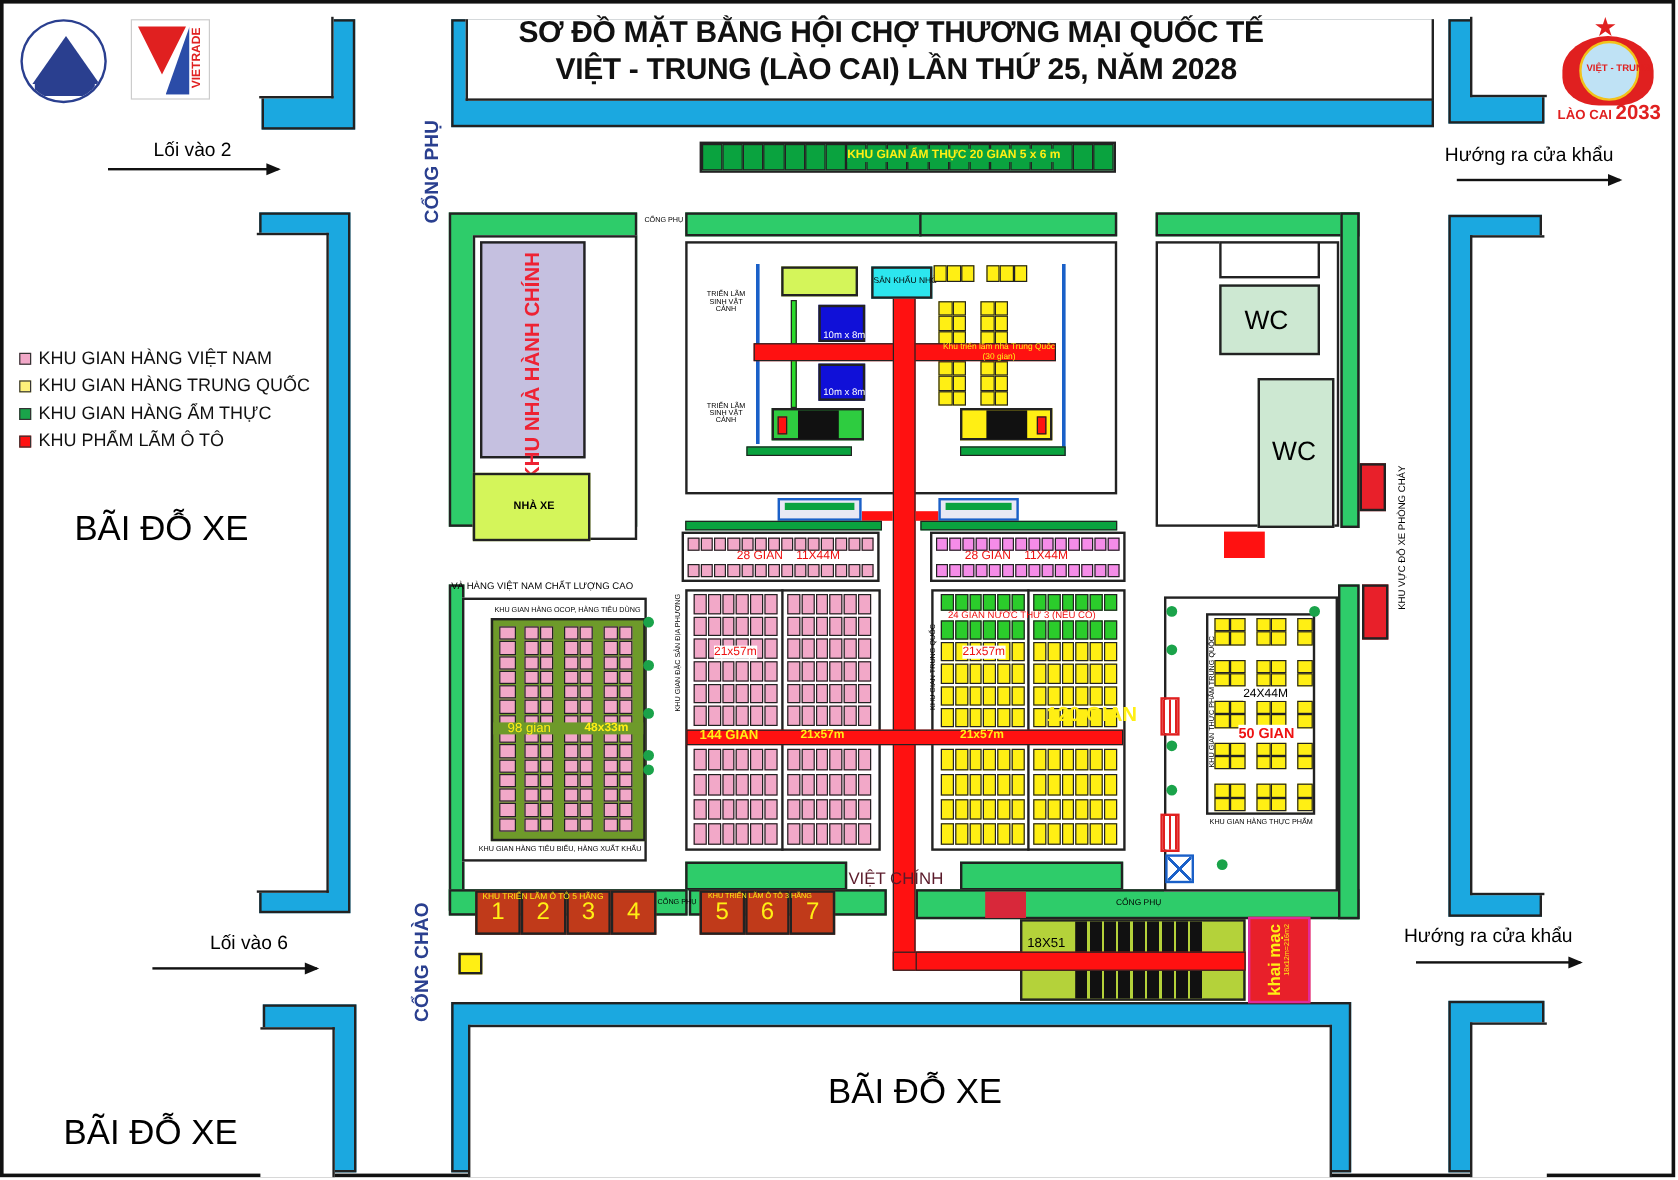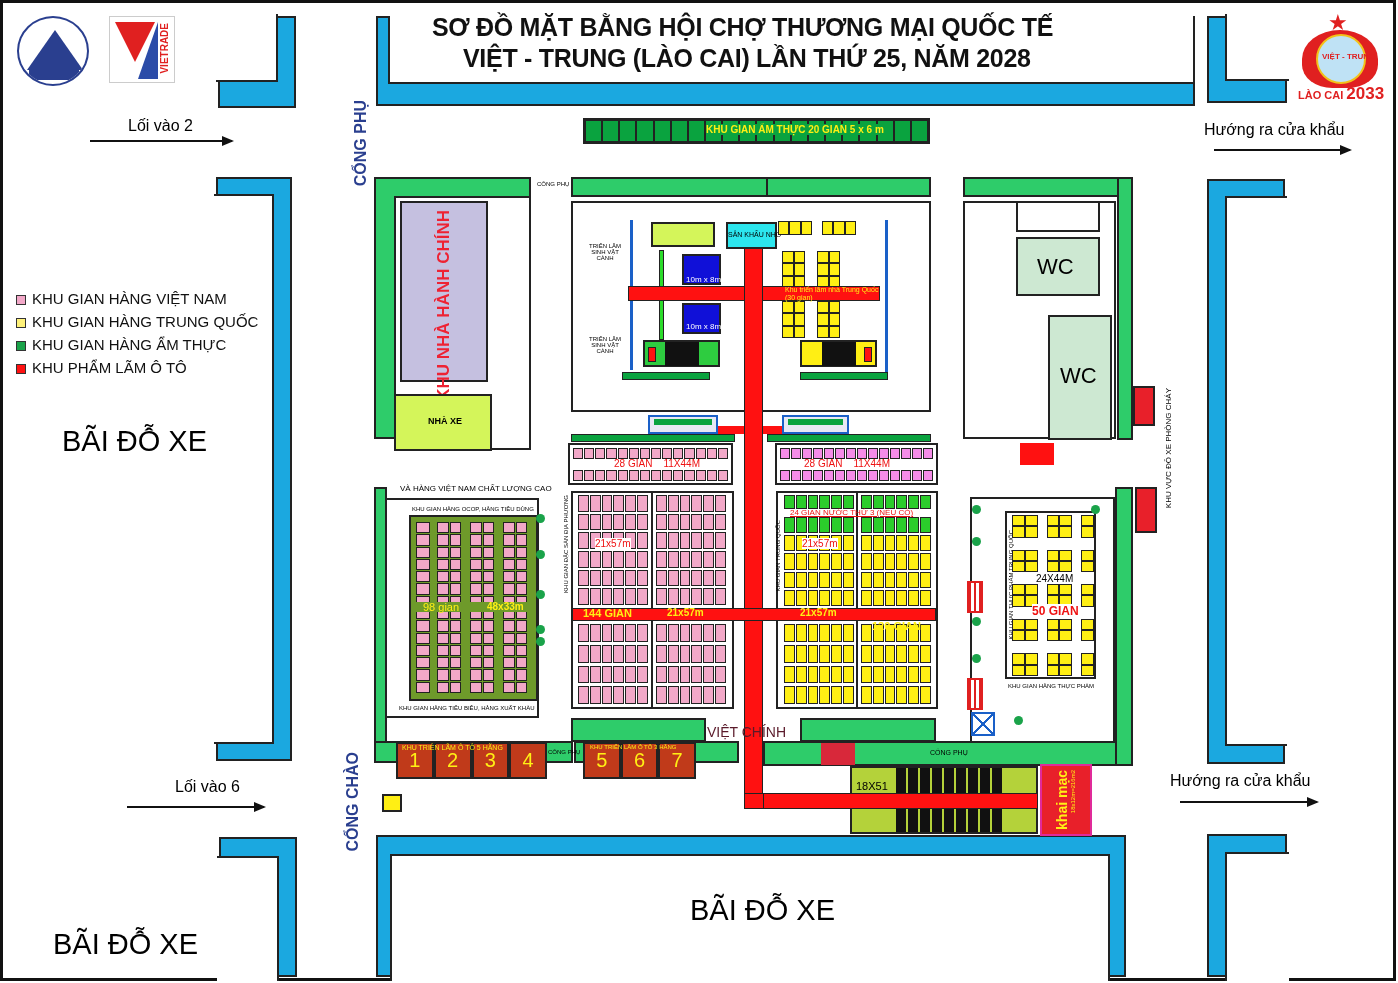--- a/index.html
+++ b/index.html
@@ -5,21 +5,21 @@
   * { box-sizing: border-box; margin: 0; padding: 0; }
   body { width: 1398px; height: 983px; background: #fff; font-family: "Liberation Sans", sans-serif; position: relative; overflow: hidden; }
   .frame { position: absolute; left: 0; top: 0; width: 1396px; height: 981px; border: 3px solid #111; }
   .abs { position: absolute; }
   .blue { background: #1ba8e0; border: 2px solid #222; }
   .green { background: #2ecc6a; border: 2px solid #222; }
   .box { border: 2px solid #222; background: #fff; }
   .red { background: #ff1111; }
   .olive { background: #6e9a2a; border: 2px solid #222; }
   .lime { background: #b4d23a; border: 2px solid #222; }
-  .txt { position: absolute; white-space: nowrap; }
+  .txt { position: absolute; white-space: nowrap; text-align: center; }
   .grid { display: grid; gap: 0; }
   .cell-p { background: #f2a8c8; border: 1.5px solid #222; }
   .cell-m { background: #f58ce8; border: 1.5px solid #222; }
   .cell-y { background: #ffef14; border: 1.5px solid #222; }
   .cell-g { background: #2bcc2b; border: 1.5px solid #222; }
   .cell-dg { background: #0aa33f; border: 1.5px solid #222; }
   .vtext { writing-mode: vertical-rl; transform: rotate(180deg); }
   .dot { position: absolute; width: 9px; height: 9px; border-radius: 50%; background: #1aa34a; }
   .legend-sq { display: inline-block; width: 10px; height: 10px; border: 1px solid #333; margin-right: 6px; vertical-align: middle; }
   .legend-item { font-size: 15px; color: #111; margin-bottom: 6px; }
@@ -428,21 +428,21 @@
     <div class="cell-g"></div>
   </div>
 <div class="abs grid" style="left:861px;top:495px;width:70px;height:14px;grid-template-columns:repeat(6,1fr);gap:1px;">
     <div class="cell-g"></div>
     <div class="cell-g"></div>
     <div class="cell-g"></div>
     <div class="cell-g"></div>
     <div class="cell-g"></div>
     <div class="cell-g"></div>
   </div>
-<div class="txt" style="left:790px;top:508px;font-size:8px;color:#ee1111;text-decoration:underline;">24 GIAN NƯỚC THỨ 3 (NẾU CÓ)</div>
+<div class="txt" style="left:790px;top:508px;font-size:8px;color:#ee1111;">24 GIAN NƯỚC THỨ 3 (NẾU CÓ)</div>
 <div class="abs grid" style="left:784px;top:517px;width:70px;height:89px;grid-template-columns:repeat(6,1fr);grid-template-rows:repeat(5,1fr);gap:2px 1px;">
   <div class="cell-g"></div>
     <div class="cell-g"></div>
     <div class="cell-g"></div>
     <div class="cell-g"></div>
     <div class="cell-g"></div>
     <div class="cell-g"></div>
   <div class="cell-y"></div>
     <div class="cell-y"></div>
     <div class="cell-y"></div>
@@ -551,28 +551,28 @@
     <div class="cell-y"></div>
     <div class="cell-y"></div>
     <div class="cell-y"></div>
     <div class="cell-y"></div>
 </div>
 
 <div class="abs red" style="left:572px;top:608px;width:364px;height:13px;border:1.5px solid #222;"></div>
 <div class="txt" style="left:583px;top:607px;font-size:11px;font-weight:bold;color:#ffef14;">144 GIAN</div>
 <div class="txt" style="left:667px;top:607px;font-size:10px;font-weight:bold;color:#ffef14;">21x57m</div>
 <div class="txt" style="left:800px;top:607px;font-size:10px;font-weight:bold;color:#ffef14;">21x57m</div>
-<div class="txt" style="left:872px;top:620px;font-size:11px;font-weight:bold;color:#ffef14;">120 GIAN</div>
+<div class="txt" style="left:872px;top:586px;font-size:17px;font-weight:bold;color:#ffef14;">120 GIAN</div>
 
 <div class="abs green" style="left:571px;top:718px;width:135px;height:24px;"></div>
 <div class="abs green" style="left:800px;top:718px;width:136px;height:24px;"></div>
 <div class="txt" style="left:707px;top:724px;font-size:14px;color:#5a1a2a;">VIỆT CHÍNH</div>
 
 <div class="abs green" style="left:374px;top:487px;width:13px;height:272px;"></div>
-<div class="txt" style="left:400px;top:484px;font-size:8px;">VÀ HÀNG VIỆT NAM CHẤT LƯỢNG CAO</div>
+<div class="txt" style="left:376px;top:484px;font-size:8px;">VÀ HÀNG VIỆT NAM CHẤT LƯỢNG CAO</div>
 <div class="abs box" style="left:385px;top:498px;width:154px;height:220px;"></div>
 <div class="txt" style="left:412px;top:506px;font-size:6px;">KHU GIAN HÀNG OCOP, HÀNG TIÊU DÙNG</div>
 <div class="abs olive" style="left:409px;top:515px;width:129px;height:186px;"></div>
 <div class="abs grid" style="left:416px;top:522px;width:14px;height:171px;grid-template-rows:repeat(14,1fr);gap:1px;">
     <div class="cell-p"></div>
     <div class="cell-p"></div>
     <div class="cell-p"></div>
     <div class="cell-p"></div>
     <div class="cell-p"></div>
     <div class="cell-p"></div>

